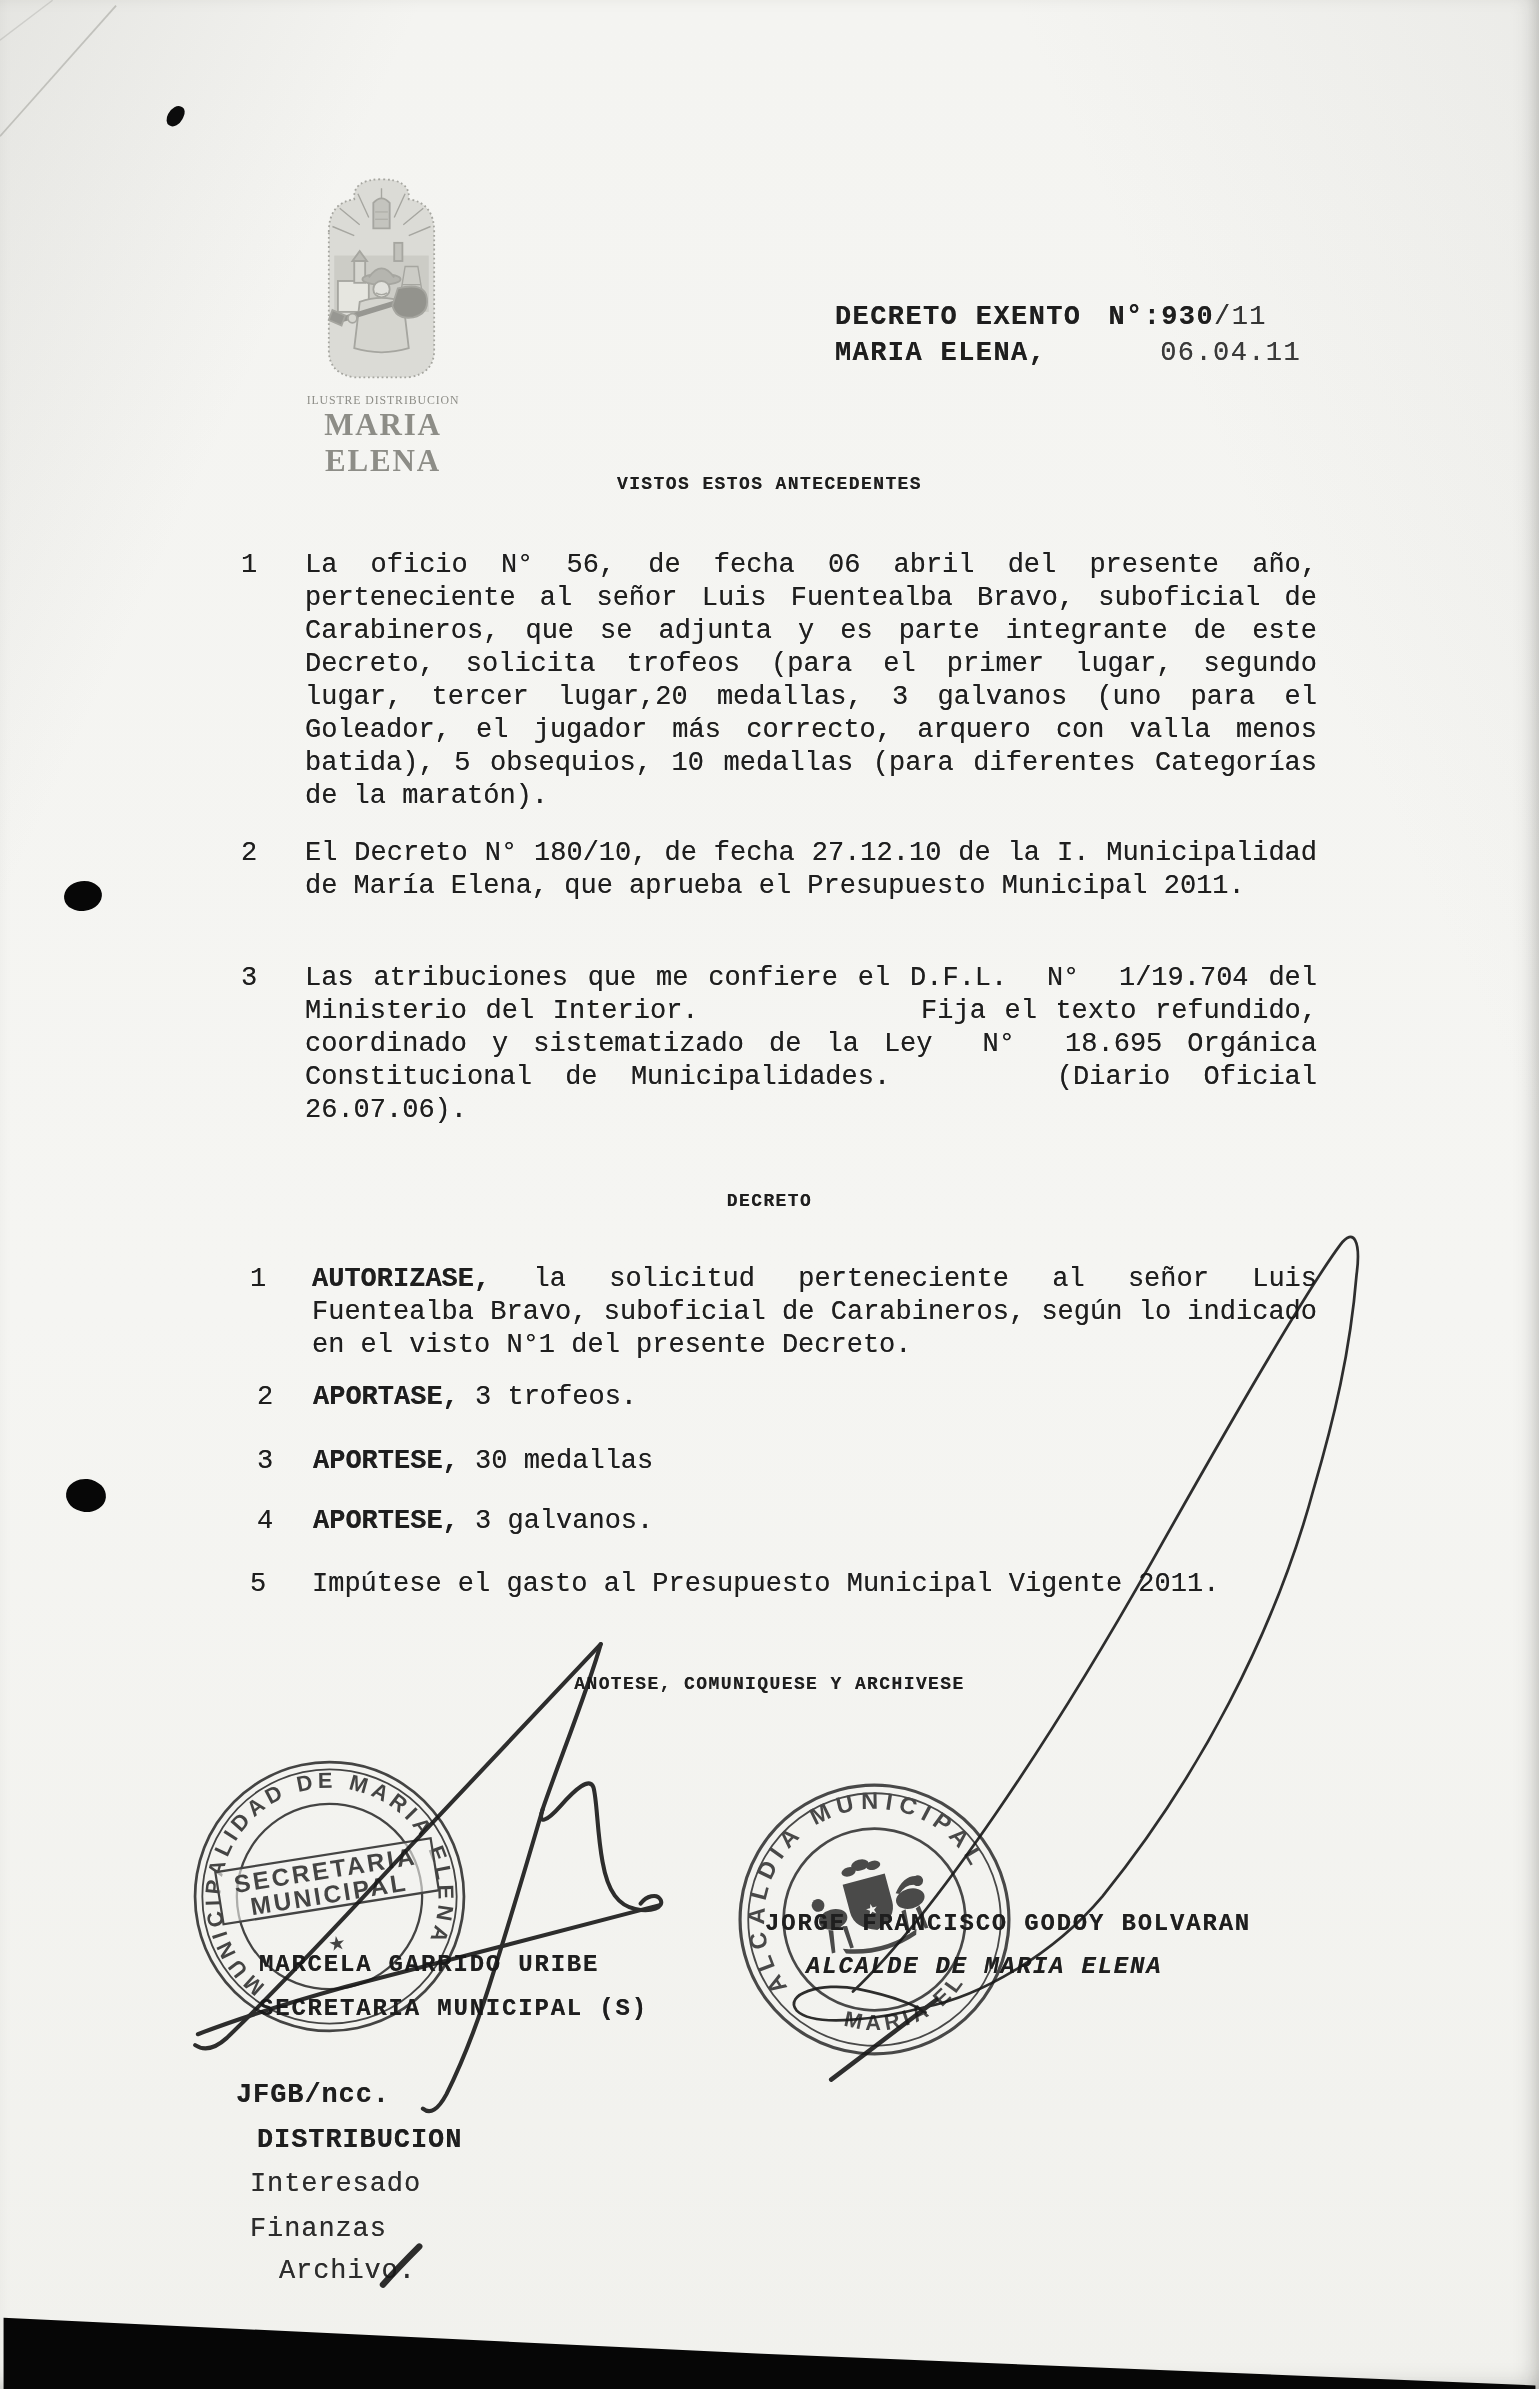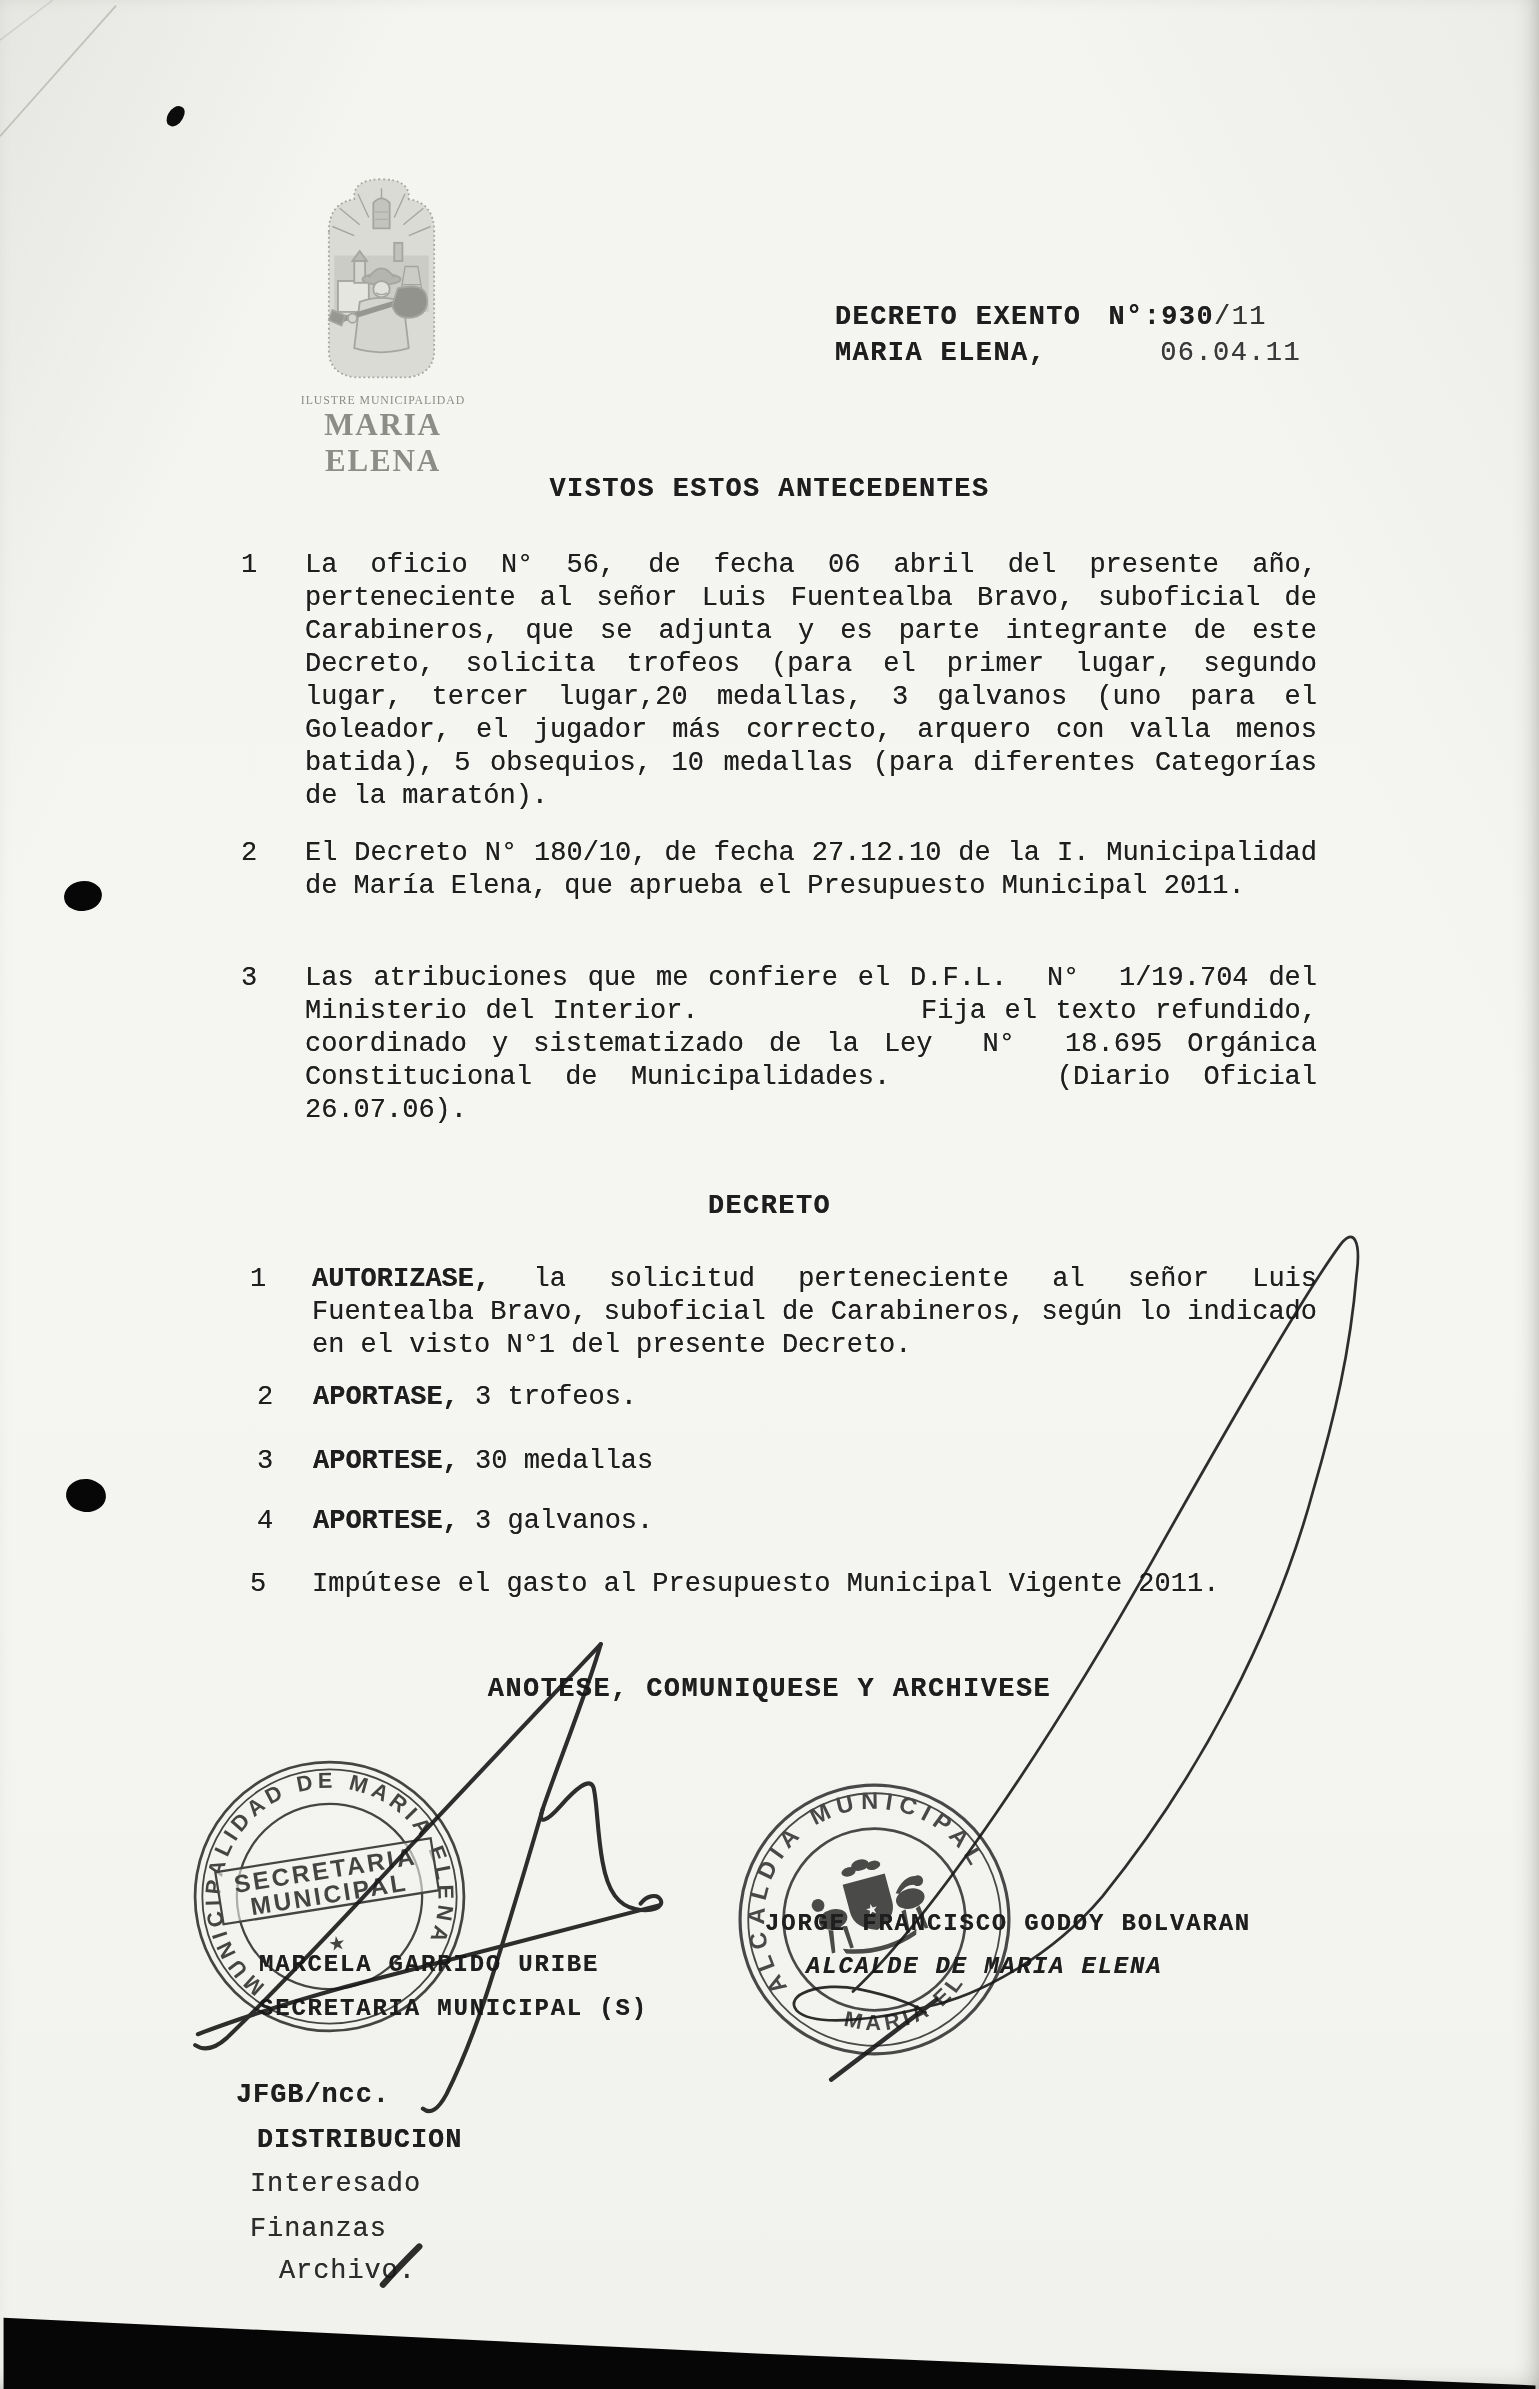--- a/index.html
+++ b/index.html
@@ -14,21 +14,21 @@
     color:#1e1e1e;
   }
   .tw{text-shadow:0 0 0.5px rgba(25,25,25,.65);}
   
   .hdr{position:absolute;left:835px;top:299px;font-size:27px;line-height:36px;letter-spacing:1.4px;white-space:nowrap;}
   .hb{font-weight:bold;}
   .hv1{margin-left:27px;font-weight:bold;}
   .hv1r{font-weight:normal;color:#343434;text-align:right;}
   .hv2{margin-left:114px;color:#3a3a3a;}
   
-  .h-center{position:absolute;left:0;width:1539px;text-align:center;font-weight:bold;font-size:27px;letter-spacing:1.4px;}
+  .h-center{position:absolute;left:0;width:1539px;text-align:center;font-weight:bold;font-size:18px;letter-spacing:1.4px;}
   
   .vitem{position:absolute;left:241px;width:1076px;padding-left:64px;box-sizing:border-box;
          font-size:27px;line-height:33px;text-align:justify;}
   .d1{position:absolute;left:250px;width:1067px;padding-left:62px;box-sizing:border-box;
       font-size:27px;line-height:33px;text-align:justify;}
   .dn{position:absolute;left:257px;padding-left:56px;font-size:27px;line-height:33px;white-space:nowrap;}
   .num{position:absolute;left:0;top:0;}
   .kw{font-weight:bold;}
   
   .logo-cap{position:absolute;left:281px;width:204px;text-align:center;color:#8d8d87;
@@ -82,21 +82,21 @@
       <path d="M68 116 q14 -20 28 0" fill="#b2b2ac"></path>
       <circle cx="82" cy="129" r="9" fill="#e2e2dc"></circle>
       <path d="M76 133 q6 4 12 0" stroke-width="1.5"></path>
       <path d="M58 143 q24 -9 48 0 L112 194 q-30 9 -60 0 Z" fill="#d4d4ce"></path>
       <path d="M36 163 L124 136" stroke="#93938d" stroke-width="6"></path>
       <path d="M28 152 l14 6 -4 11 -14 -6 z" fill="#93938d"></path>
       <path d="M100 128 q30 -7 32 11 q2 17 -15 21 q-19 3 -23 -13 z" fill="#8e8e88"></path>
       <circle cx="50" cy="161" r="5" fill="#d4d4ce"></circle>
     </g>
   </svg>
-  <div class="logo-cap cap-small">ILUSTRE MUNICIPALIDAD</div>
+  <div class="logo-cap cap-small">ILUSTRE DISTRIBUCION</div>
   <div class="logo-cap cap-large">MARIA ELENA</div>
 
   <div class="hdr tw">
     <div><span class="hb">DECRETO EXENTO</span><span class="hv1"><span>N°:930</span><span class="hv1r">/11</span></span></div>
     <div><span class="hb">MARIA ELENA,</span><span class="hv2">06.04.11</span></div>
   </div>
 
   <div class="h-center tw" style="top:474px;">VISTOS ESTOS ANTECEDENTES</div>
 
   <div class="vitem tw" style="top:549px;">

